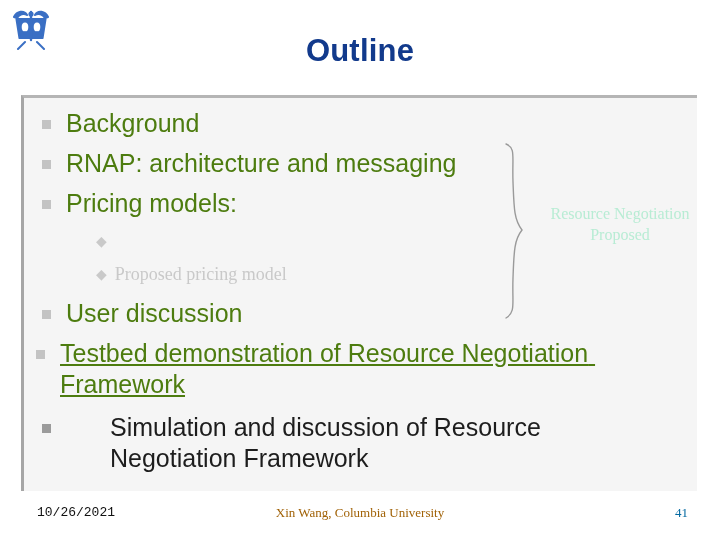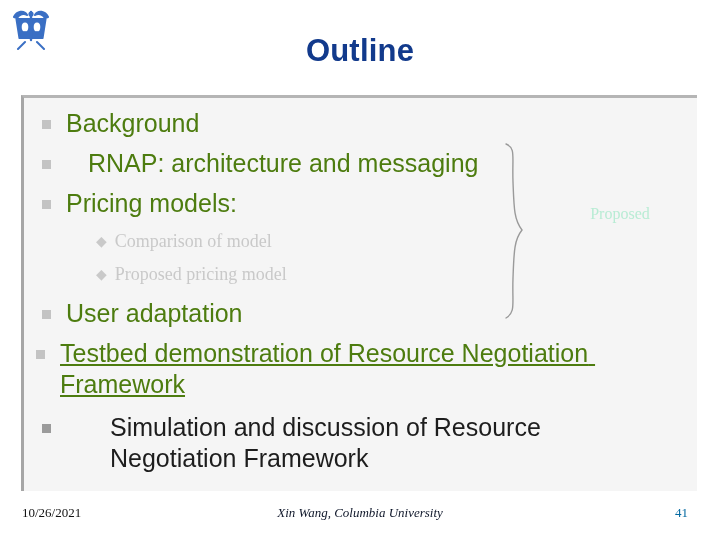--- a/index.html
+++ b/index.html
@@ -114,36 +114,35 @@
   
   #footer {
     position: absolute;
     left: 22px;
     top: 500px;
     width: 676px;
     height: 30px;
   }
   #footer-date {
     position: absolute;
-    left: 0;
+    left: 15px;
     top: 5px;
-    font-family: Liberation Serif, serif;
+    font-family: Liberation Mono, monospace;
     font-size: 13px;
     color: #111111;
   }
   #footer-center {
     position: absolute;
     left: 0;
     top: 5px;
     width: 676px;
     text-align: center;
     font-family: "Liberation Serif", serif;
-    font-style: italic;
     font-size: 13px;
-    color: #0f172a;
+    color: #a16207;
   }
   #footer-page {
     position: absolute;
     right: 10px;
     top: 5px;
     font-family: "Liberation Serif", serif;
     font-size: 13px;
     color: #0369a1;
   }
 </style>
@@ -174,62 +173,62 @@
 
 <div id="slide-title">Outline</div>
 
 <div id="content-box"></div>
 
 <div class="l1" style="left:42px; top:108px; max-width:620px;">
   <span class="sq"></span>
   <span>Background</span>
 </div>
 
-<div class="l1" style="left:42px; top:148px; max-width:620px;gap:22px;">
+<div class="l1" style="left:42px; top:148px; max-width:620px;">
   <span class="sq"></span>
   <span>RNAP: architecture and messaging</span>
 </div>
 
 <div class="l1" style="left:42px; top:188px; max-width:620px;">
   <span class="sq"></span>
   <span>Pricing models:</span>
 </div>
 
 <div class="l2" style="left:96px; top:229px;">
   <span class="dia">◆</span>
-  <span>Comparison of model</span>
 </div>
 
 <div class="l2" style="left:96px; top:262px;">
   <span class="dia">◆</span>
   <span>Proposed pricing model</span>
 </div>
 
 <div class="l1" style="left:42px; top:298px; max-width:620px;">
   <span class="sq"></span>
-  <span>User adaptation</span>
+  <span>User discussion</span>
 </div>
 
 <div class="l1" style="left:36px; top:338px; width:630px;text-decoration:underline;">
   <span class="sq"></span>
   <span>Testbed demonstration of Resource Negotiation Framework</span>
 </div>
 
 <div class="l1 dark" style="left:42px; top:412px; width:530px;">
   <span class="sq"></span>
   <span>Simulation and discussion of Resource Negotiation Framework</span>
 </div>
 
 <div id="brace">
   <svg viewBox="0 0 30 178" width="30" height="178" aria-hidden="true">
     <path d="M6 2 C16 6, 12 14, 13 40 C14 66, 14 78, 22 88 C14 98, 14 110, 13 136 C12 162, 16 170, 6 176" fill="none" stroke="#9a9a9a" stroke-width="1.4" stroke-linecap="round"></path>
   </svg>
 </div>
 
 <div id="rnf-label">
+  <div>Resource Negotiation</div>
   <div>Proposed</div>
 </div>
 
 <div id="footer">
   <div id="footer-date">10/26/2021</div>
   <div id="footer-center">Xin Wang, Columbia University</div>
   <div id="footer-page">41</div>
 </div>
 
 </body></html>

